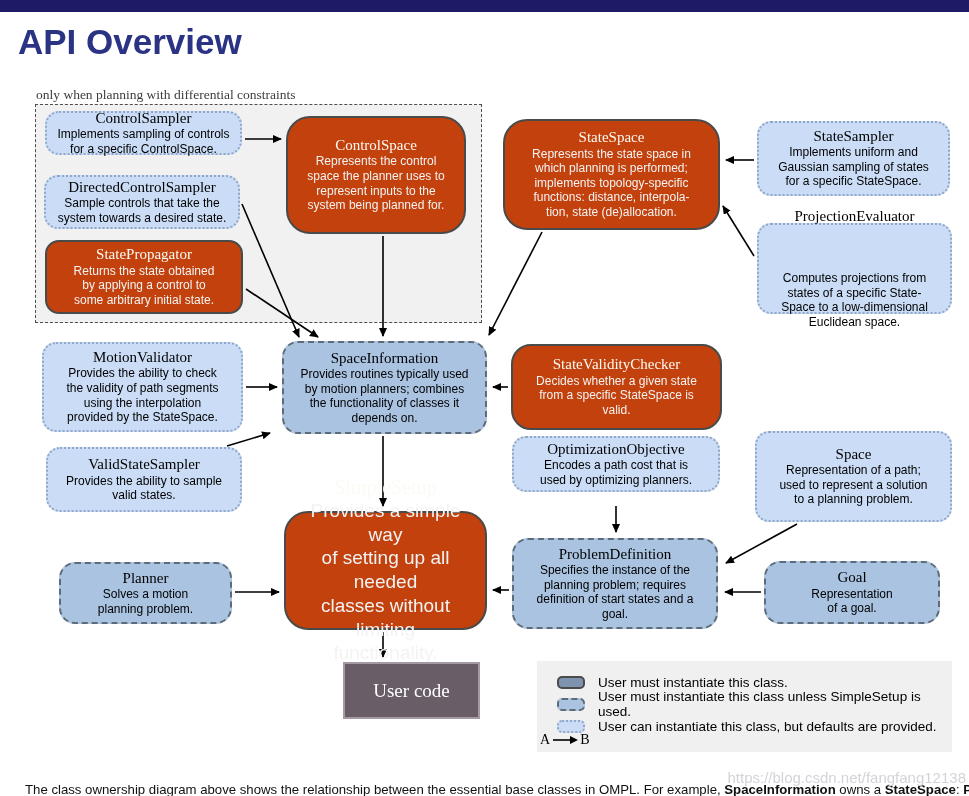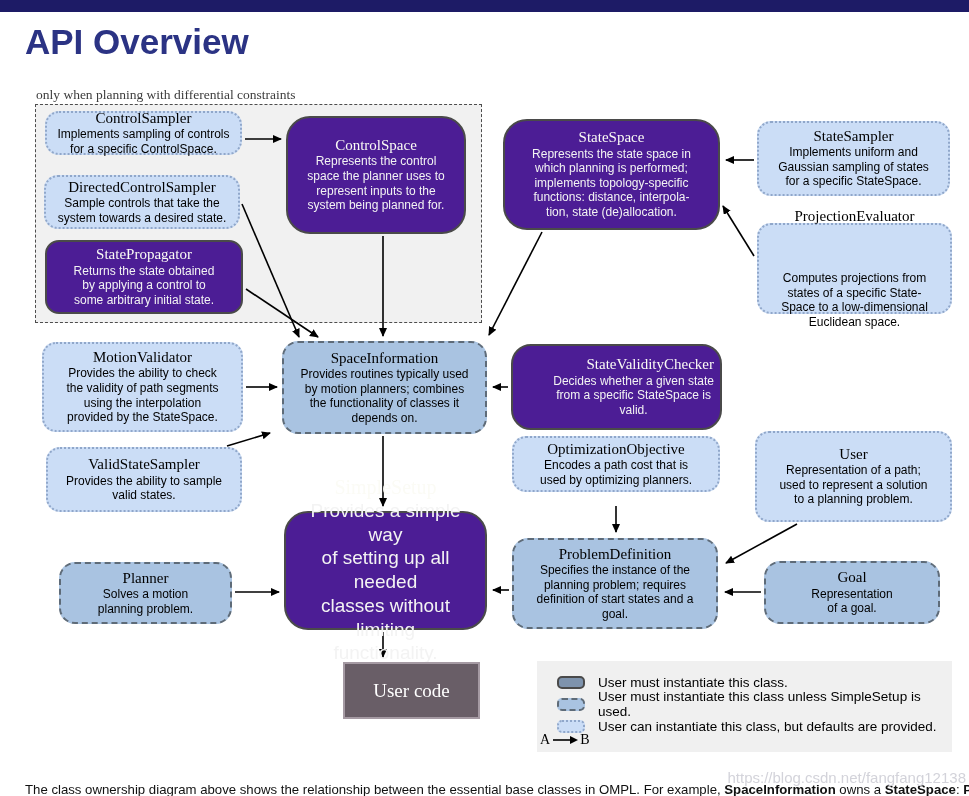--- a/index.html
+++ b/index.html
@@ -1,31 +1,31 @@
 <!DOCTYPE html>
 <html><head>
 <meta charset="utf-8">
 <style>
   html,body{margin:0;padding:0;background:#fff;}
   body{width:969px;height:796px;position:relative;overflow:hidden;
        font-family:"Liberation Sans",sans-serif;color:#000;}
   .topbar{position:absolute;left:0;top:0;width:969px;height:12px;background:#1d1b66;}
-  .page-title{position:absolute;left:25px;top:22px;margin:0;font-size:35px;font-weight:bold;
+  .page-title{position:absolute;left:18px;top:22px;margin:0;font-size:35px;font-weight:bold;
        color:#2b3384;font-family:"Liberation Sans",sans-serif;}
   .group-label{position:absolute;left:36px;top:87px;font-family:"Liberation Serif",serif;
        font-size:13.5px;color:#3c3c3c;}
   .group-box{position:absolute;left:35px;top:104px;width:447px;height:219px;background:#f1f1f1;
        border:1.6px dashed #4d4d4d;box-sizing:border-box;}
   .node{position:absolute;box-sizing:border-box;display:flex;flex-direction:column;
        justify-content:center;align-items:center;text-align:center;padding:2px 6px;z-index:2;}
   .node .t{font-family:"Liberation Serif",serif;font-size:15px;line-height:1.15;}
   .node .b{font-size:12px;line-height:1.22;white-space:pre-line;}
   .light{background:#cbddf6;border:2px dotted #90a7ca;border-radius:14px;}
   .medium{background:#a9c3e1;border:2px dashed #5e6b78;border-radius:16px;}
-  .dark{background:#4c1d95;border:2.5px solid #4a4a4a;border-radius:24px;}
+  .dark{background:#c2410c;border:2.5px solid #4a4a4a;border-radius:24px;}
   .dark .t{color:#fbfbf5;}
   .dark .b{color:#f3f3f3;}
   .dark.small-r{border-radius:14px;}
   .big .t{font-size:20px;}
   .big .b{font-size:19px;line-height:1.25;}
   .usercode{background:#695e67;border:2px solid #a59aa3;border-radius:0;}
   .usercode .t{font-size:19px;color:#ffffff;}
   svg.connectors{position:absolute;left:0;top:0;z-index:1;pointer-events:none;}
   .legend{position:absolute;left:537px;top:661px;width:415px;height:91px;background:#f0f0f0;z-index:2;}
   .legend-row{position:absolute;left:20px;display:flex;align-items:center;height:16px;}
@@ -127,38 +127,38 @@
 using the interpolation
 provided by the StateSpace.</div>
 </div>
 <div class="node medium" style="left:282px;top:341px;width:205px;height:93px;">
   <div class="t">SpaceInformation</div>
   <div class="b">Provides routines typically used
 by motion planners; combines
 the functionality of classes it
 depends on.</div>
 </div>
-<div class="node dark" style="left:511px;top:344px;width:211px;height:86px;border-radius:20px;align-items:flex-end;">
+<div class="node dark" style="left:511px;top:344px;width:211px;height:86px;border-radius:20px;">
   <div class="t">StateValidityChecker</div>
   <div class="b">Decides whether a given state
 from a specific StateSpace is
 valid.</div>
 </div>
 <div class="node light" style="left:46px;top:447px;width:196px;height:65px;">
   <div class="t">ValidStateSampler</div>
   <div class="b">Provides the ability to sample
 valid states.</div>
 </div>
 <div class="node light" style="left:512px;top:436px;width:208px;height:56px;">
   <div class="t">OptimizationObjective</div>
   <div class="b">Encodes a path cost that is
 used by optimizing planners.</div>
 </div>
 <div class="node light" style="left:755px;top:431px;width:197px;height:91px;">
-  <div class="t">User</div>
+  <div class="t">Space</div>
   <div class="b">Representation of a path;
 used to represent a solution
 to a planning problem.</div>
 </div>
 <div class="node dark big" style="left:284px;top:511px;width:203px;height:119px;">
   <div class="t">SimpleSetup</div>
   <div class="b">Provides a simple way
 of setting up all needed
 classes without limiting
 functionality.</div>

